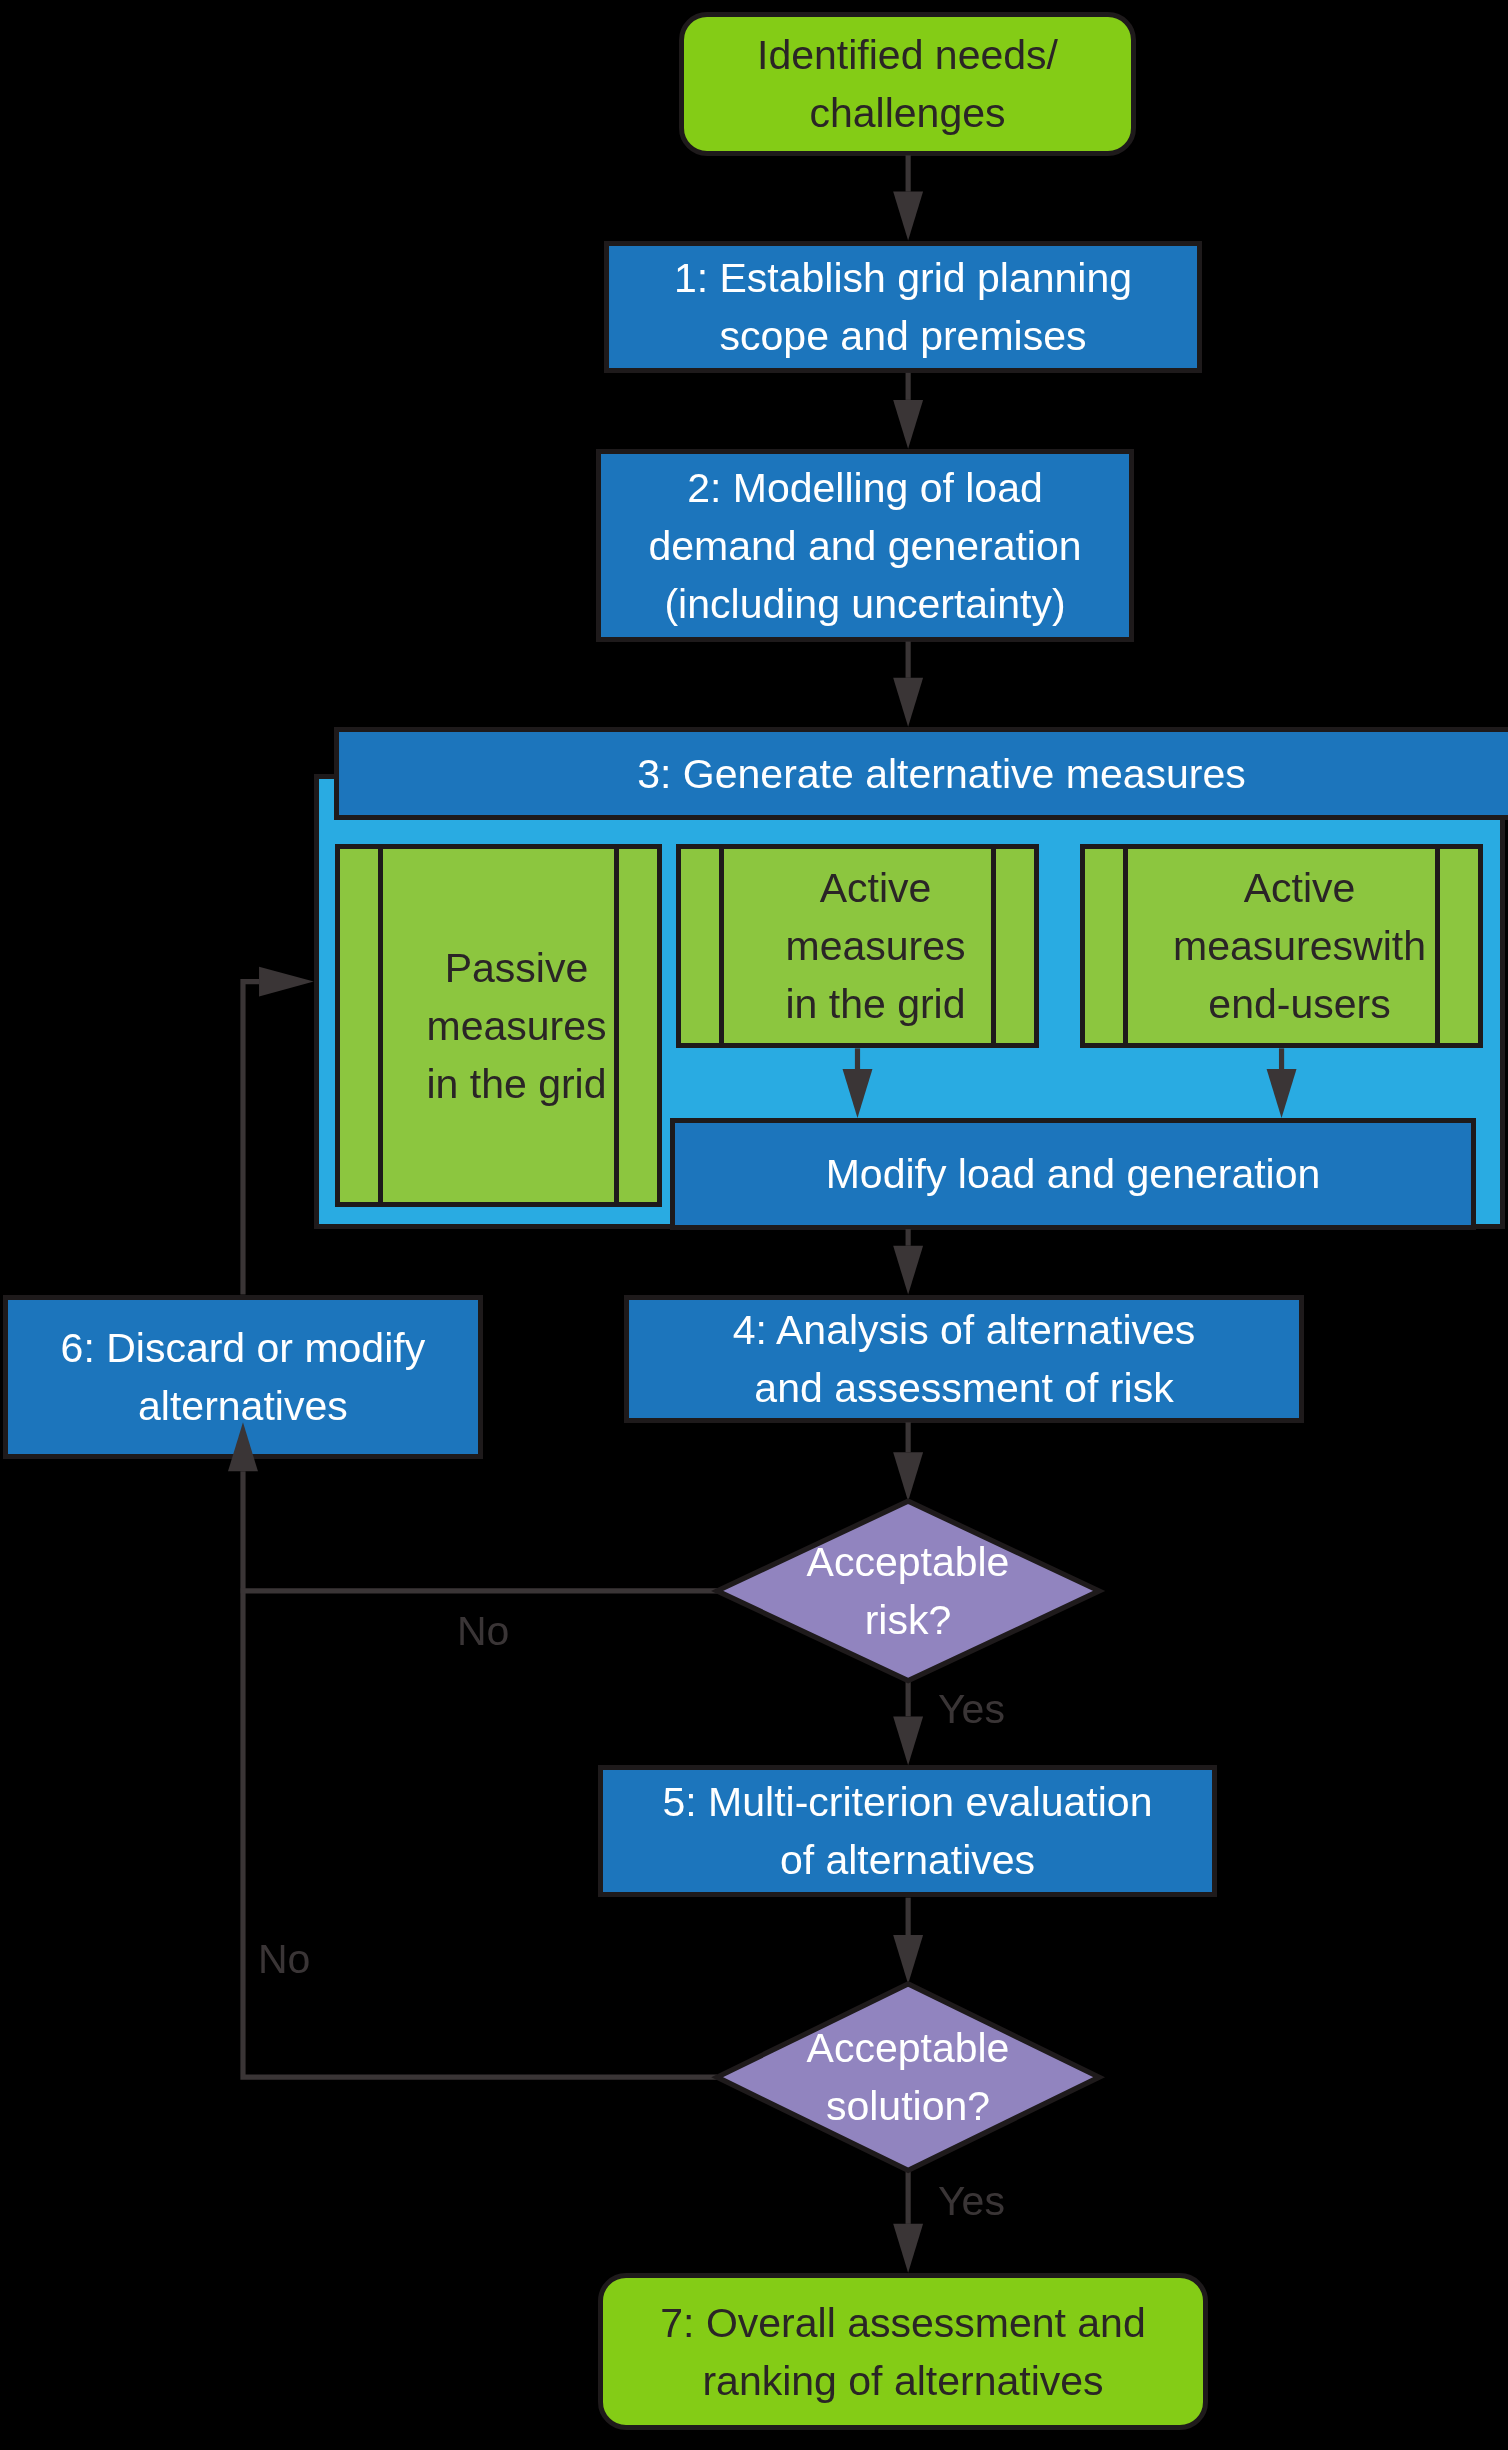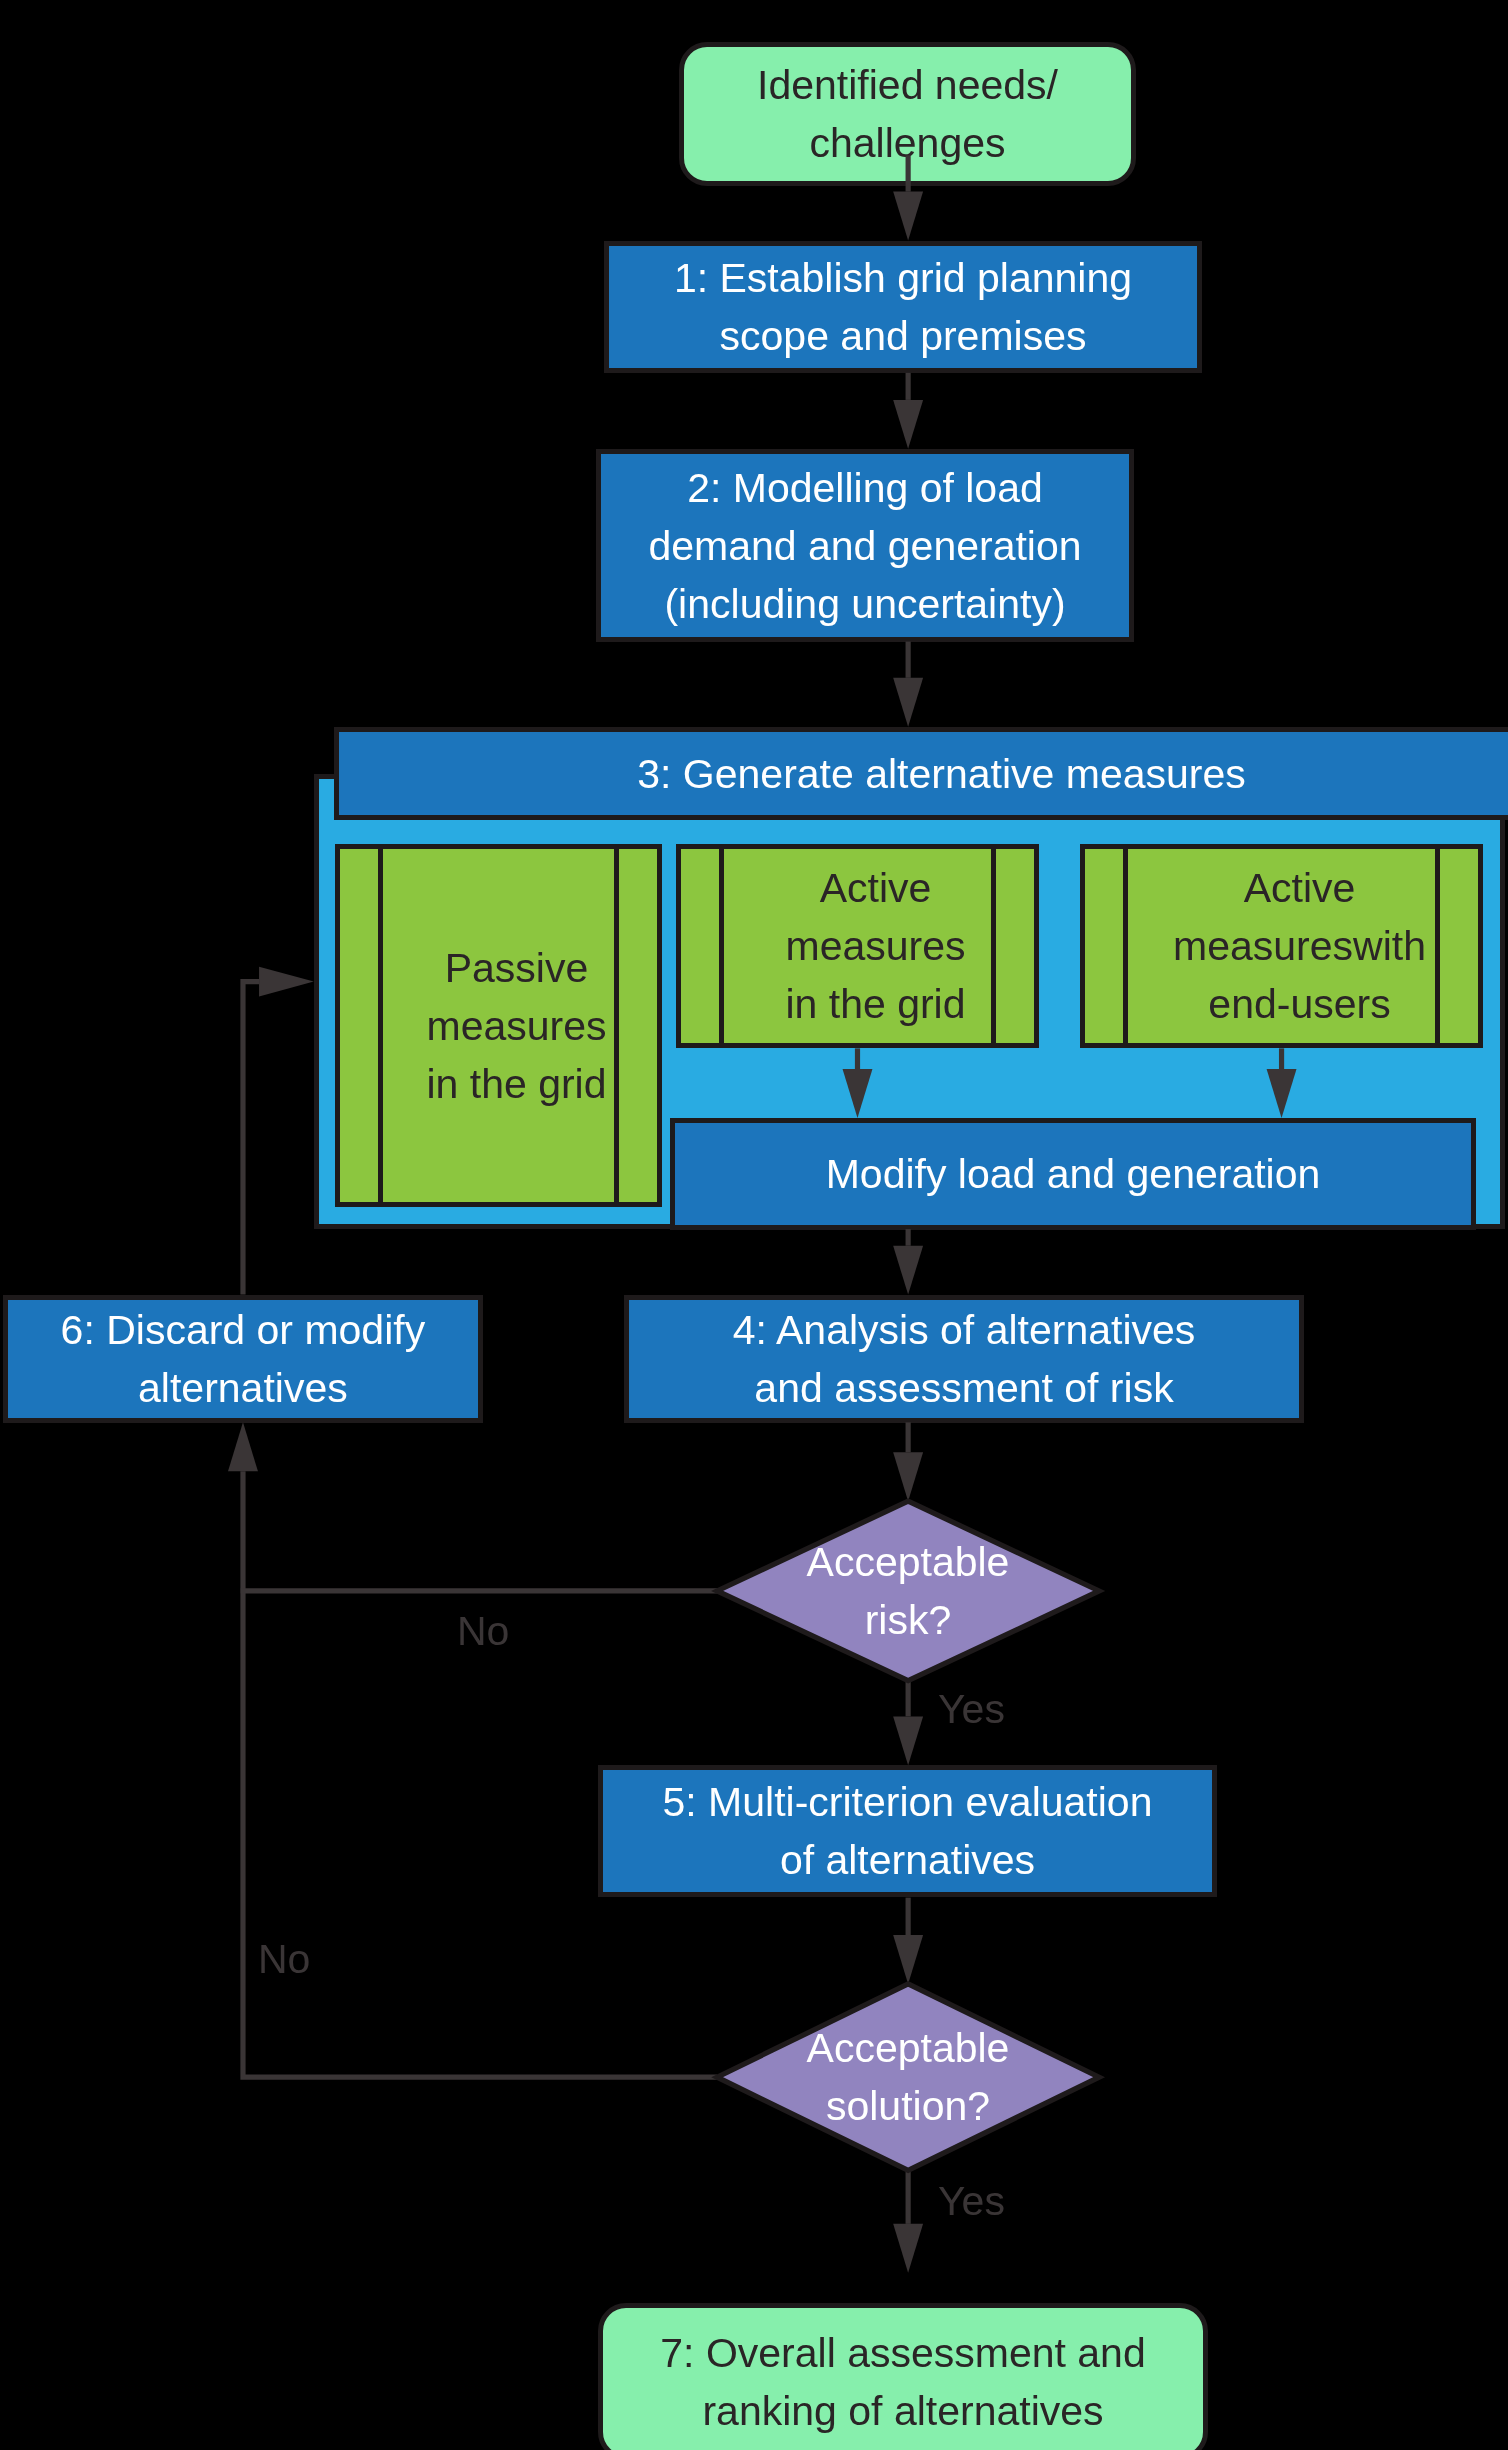--- a/index.html
+++ b/index.html
@@ -5,21 +5,21 @@
   html,body{margin:0;padding:0;background:#000;}
   #canvas{
     position:relative;width:1509px;height:2450px;background:#000000;
     font-family:"Liberation Sans",sans-serif;overflow:hidden;
   }
   .node{
     position:absolute;display:flex;flex-direction:column;align-items:center;
     justify-content:center;text-align:center;box-sizing:border-box;
   }
   .blue{background:#1C75BC;border:5.8px solid #1E1A1B;color:#FFFFFF;}
-  .orange{background:#86efac;border:5.8px solid #1E1A1B;border-radius:28px;color:#2A2526;margin-top:30px;}
+  .orange{background:#84cc16;border:5.8px solid #1E1A1B;border-radius:28px;color:#2A2526;}
   .green{background:#8CC63F;border:5.2px solid #1E1A1B;color:#2A2526;padding-left:36px;}
   .green::before,.green::after{content:"";position:absolute;top:0;bottom:0;width:4.6px;background:#1E1A1B;}
   .green::before{left:38px}
   .green::after{right:38px}
   .container-box{position:absolute;box-sizing:border-box;background:#29ABE2;border:5.8px solid #1E1A1B;}
   .line{font-size:41px;line-height:58px;white-space:nowrap;}
   .diamond-label{
     position:absolute;display:flex;flex-direction:column;align-items:center;justify-content:center;
     text-align:center;color:#FFFFFF;z-index:6;
   }
@@ -69,21 +69,21 @@
     <div class="line">1: Establish grid planning</div>
     <div class="line">scope and premises</div>
   </div>
 
   <div class="node blue z2" style="left:596px;top:449px;width:538px;height:193px;">
     <div class="line">2: Modelling of load</div>
     <div class="line">demand and generation</div>
     <div class="line">(including uncertainty)</div>
   </div>
 
-  <div class="node blue z2" style="left:2.9px;top:1295px;width:480px;height:128px;">
+  <div class="node blue z2" style="left:2.9px;top:1295px;width:480px;height:164px;">
     <div class="line">6: Discard or modify</div>
     <div class="line">alternatives</div>
   </div>
 
   <div class="node blue z2" style="left:624px;top:1295px;width:680px;height:128px;">
     <div class="line">4: Analysis of alternatives</div>
     <div class="line">and assessment of risk</div>
   </div>
 
   <div class="node blue z2" style="left:598px;top:1765px;width:619px;height:132px;">

